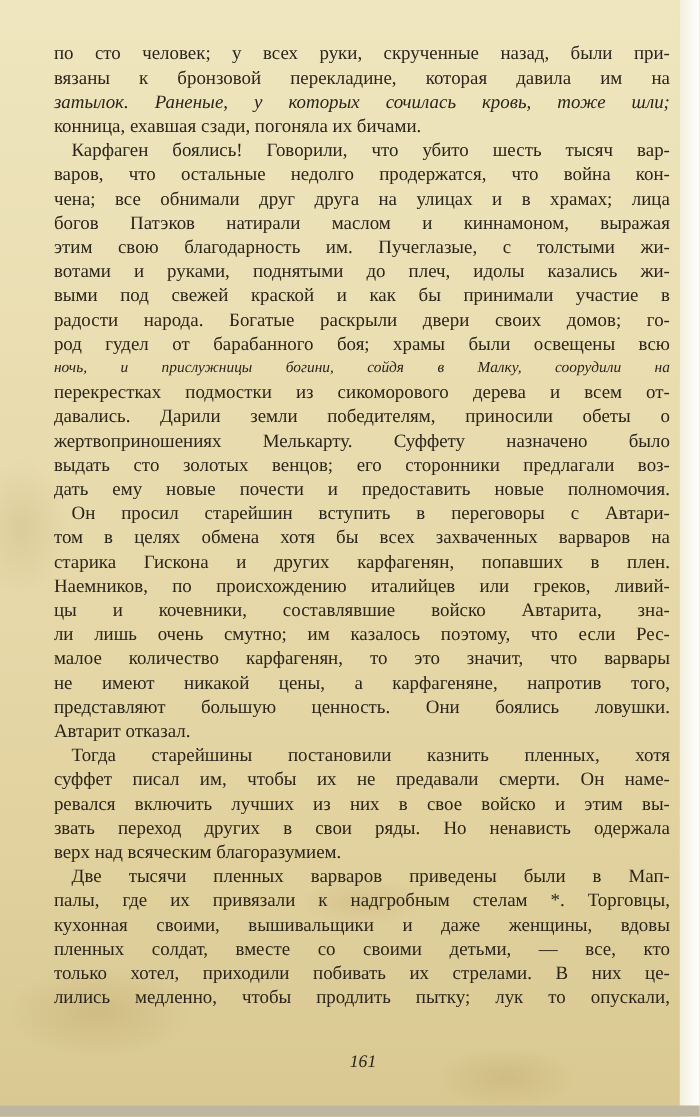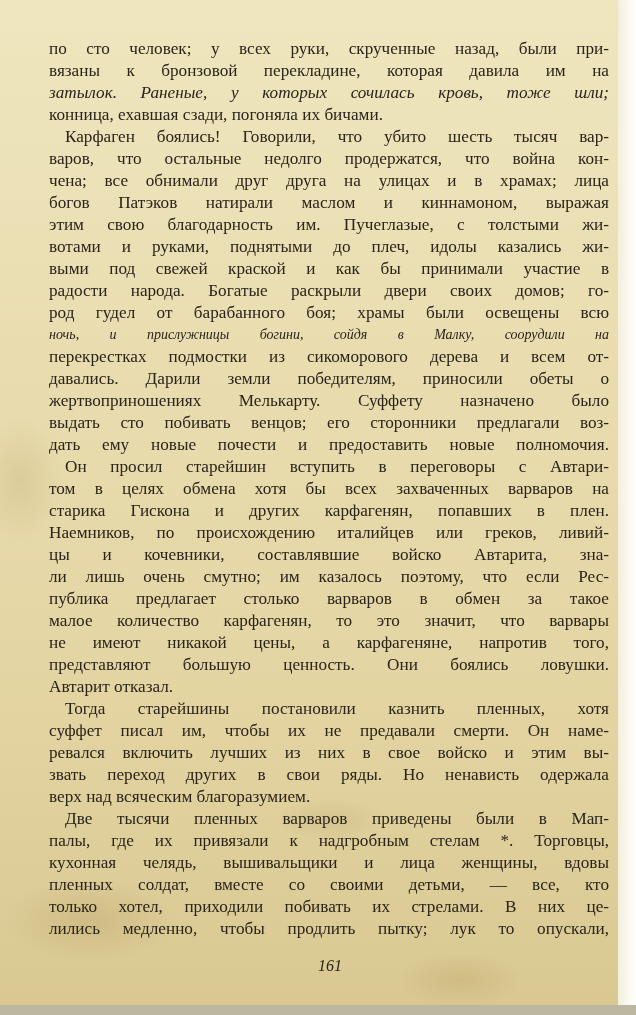--- a/index.html
+++ b/index.html
@@ -65,41 +65,40 @@
       <span class="line" style="height: 22px; line-height: 22px; font-size: 17.2px;">богов Патэков натирали маслом и киннамоном, выражая</span>
       <span class="line" style="height: 22px; line-height: 22px; font-size: 17.2px;">этим свою благодарность им. Пучеглазые, с толстыми жи-</span>
       <span class="line" style="height: 22px; line-height: 22px; font-size: 17.2px;">вотами и руками, поднятыми до плеч, идолы казались жи-</span>
       <span class="line" style="height: 22px; line-height: 22px; font-size: 17.2px;">выми под свежей краской и как бы принимали участие в</span>
       <span class="line" style="height: 22px; line-height: 22px; font-size: 17.2px;">радости народа. Богатые раскрыли двери своих домов; го-</span>
       <span class="line" style="height: 22px; line-height: 22px; font-size: 17.2px;">род гудел от барабанного боя; храмы были освещены всю</span>
       <span class="line" style="height: 22px; line-height: 22px; font-size: 14px; font-style: italic;">ночь, и прислужницы богини, сойдя в Малку, соорудили на</span>
       <span class="line" style="height: 22px; line-height: 22px; font-size: 17.2px;">перекрестках подмостки из сикоморового дерева и всем от-</span>
       <span class="line" style="height: 22px; line-height: 22px; font-size: 17.2px;">давались. Дарили земли победителям, приносили обеты о</span>
       <span class="line" style="height: 22px; line-height: 22px; font-size: 17.2px;">жертвоприношениях Мелькарту. Суффету назначено было</span>
-      <span class="line" style="height: 22px; line-height: 22px; font-size: 17.2px;">выдать сто побивать венцов; его сторонники предлагали воз-</span>
+      <span class="line" style="height: 22px; line-height: 22px; font-size: 17.2px;">выдать сто золотых венцов; его сторонники предлагали воз-</span>
       <span class="line" style="height: 22px; line-height: 22px; font-size: 17.2px;">дать ему новые почести и предоставить новые полномочия.</span>
       <span class="line indent" style="height: 22px; line-height: 22px; font-size: 17.2px;">Он просил старейшин вступить в переговоры с Автари-</span>
       <span class="line" style="height: 22px; line-height: 22px; font-size: 17.2px;">том в целях обмена хотя бы всех захваченных варваров на</span>
       <span class="line" style="height: 22px; line-height: 22px; font-size: 17.2px;">старика Гискона и других карфагенян, попавших в плен.</span>
       <span class="line" style="height: 22px; line-height: 22px; font-size: 17.2px;">Наемников, по происхождению италийцев или греков, ливий-</span>
       <span class="line" style="height: 22px; line-height: 22px; font-size: 17.2px;">цы и кочевники, составлявшие войско Автарита, зна-</span>
       <span class="line" style="height: 22px; line-height: 22px; font-size: 17.2px;">ли лишь очень смутно; им казалось поэтому, что если Рес-</span>
-      <span class="line" style="height: 22px; line-height: 22px; font-size: 17.2px;">публика предлагает столько варваров в обмен за такое</span>
       <span class="line" style="height: 22px; line-height: 22px; font-size: 17.2px;">малое количество карфагенян, то это значит, что варвары</span>
       <span class="line" style="height: 22px; line-height: 22px; font-size: 17.2px;">не имеют никакой цены, а карфагеняне, напротив того,</span>
       <span class="line" style="height: 22px; line-height: 22px; font-size: 17.2px;">представляют большую ценность. Они боялись ловушки.</span>
       <span class="line last" style="height: 22px; line-height: 22px; font-size: 17.2px;">Автарит отказал.</span>
       <span class="line indent" style="height: 22px; line-height: 22px; font-size: 17.2px;">Тогда старейшины постановили казнить пленных, хотя</span>
       <span class="line" style="height: 22px; line-height: 22px; font-size: 17.2px;">суффет писал им, чтобы их не предавали смерти. Он наме-</span>
       <span class="line" style="height: 22px; line-height: 22px; font-size: 17.2px;">ревался включить лучших из них в свое войско и этим вы-</span>
       <span class="line" style="height: 22px; line-height: 22px; font-size: 17.2px;">звать переход других в свои ряды. Но ненависть одержала</span>
       <span class="line last" style="height: 22px; line-height: 22px; font-size: 17.2px;">верх над всяческим благоразумием.</span>
       <span class="line indent" style="height: 22px; line-height: 22px; font-size: 17.2px;">Две тысячи пленных варваров приведены были в Мап-</span>
       <span class="line" style="height: 22px; line-height: 22px; font-size: 17.2px;">палы, где их привязали к надгробным стелам *. Торговцы,</span>
-      <span class="line" style="height: 22px; line-height: 22px; font-size: 17.2px;">кухонная челядь, вышивальщики и лица женщины, вдовы</span>
+      <span class="line" style="height: 22px; line-height: 22px; font-size: 17.2px;">кухонная своими, вышивальщики и даже женщины, вдовы</span>
       <span class="line" style="height: 22px; line-height: 22px; font-size: 17.2px;">пленных солдат, вместе со своими детьми, — все, кто</span>
       <span class="line" style="height: 22px; line-height: 22px; font-size: 17.2px;">только хотел, приходили побивать их стрелами. В них це-</span>
       <span class="line" style="height: 22px; line-height: 22px; font-size: 17.2px;">лились медленно, чтобы продлить пытку; лук то опускали,</span>
     </div>
   <div class="page-number">161</div>
 </div>
 <div class="right-edge"></div>
 <div class="bottom-edge"></div>
 
 </body></html>

